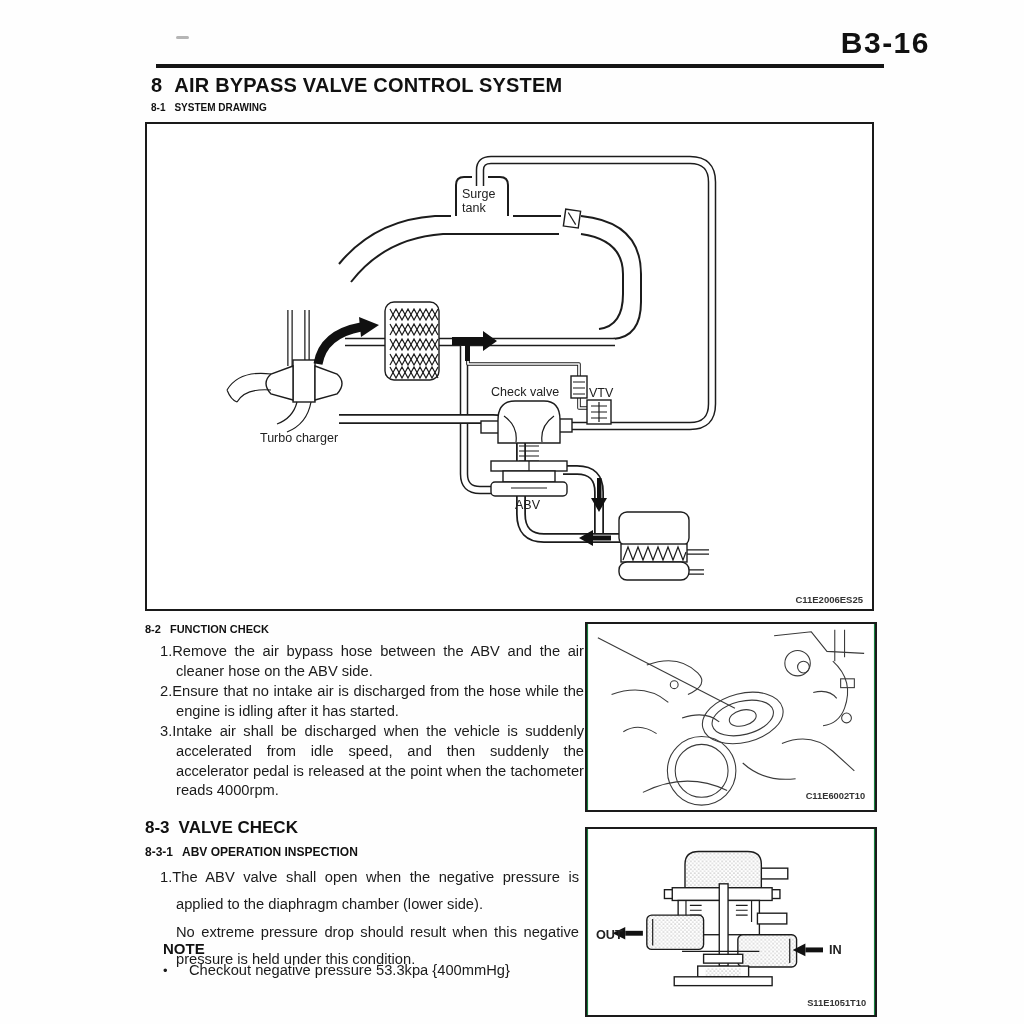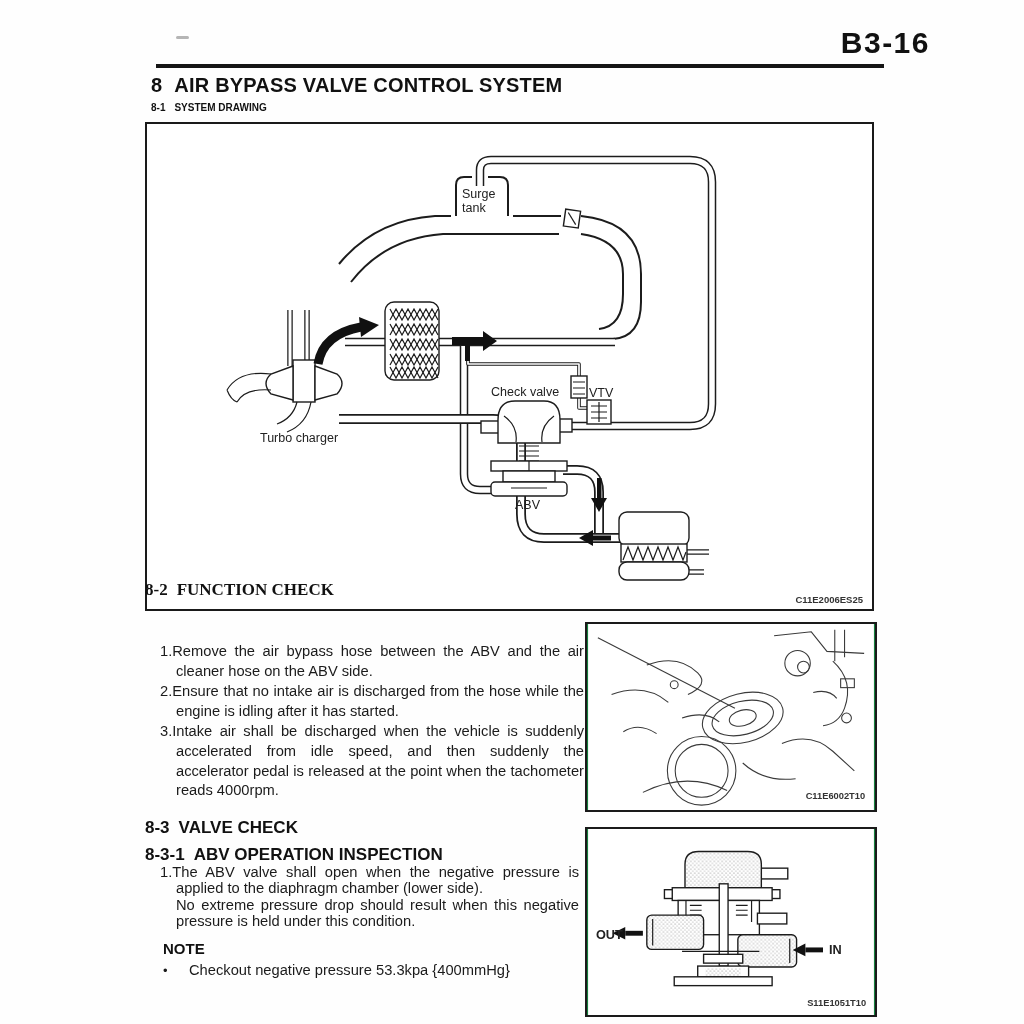--- a/index.html
+++ b/index.html
@@ -5,31 +5,31 @@
   html,body{margin:0;padding:0;background:#e8e8e8;}
   .page{position:relative;width:1024px;height:1024px;background:#fefefe;
         font-family:"Liberation Sans",sans-serif;color:#1b1b1b;overflow:hidden;padding-left:48px;}
   .abs{position:absolute;}
   .page-num{top:26px;right:142px;font-size:30px;font-weight:bold;letter-spacing:1.5px;color:#111;}
   .head-rule{top:64px;left:156px;width:728px;height:4px;background:#151515;}
   .artifact{top:36px;left:176px;width:13px;height:3px;background:#b5b5b5;border-radius:2px;}
   h1.t{left:151px;top:74px;margin:0;font-size:20px;font-weight:bold;color:#111;letter-spacing:.2px;white-space:nowrap;}
   h2.t{margin:0;font-weight:bold;color:#111;white-space:nowrap;}
   .h81{left:151px;top:102px;font-size:10px;}
-  .h82{left:145px;top:580px;font-size:17px;font-family:Liberation Serif, serif;}
+  .h82{left:145px;top:623px;font-size:11px;}
   .h83{left:145px;top:818px;font-size:17px;}
-  h3.t{left:145px;top:845px;margin:0;font-size:17px;font-weight:bold;color:#111;white-space:nowrap;}
+  h3.t{left:145px;top:845px;margin:0;font-size:12px;font-weight:bold;color:#111;white-space:nowrap;}
   .hgap{display:inline-block;width:12px;}
   .hgap-s{display:inline-block;width:9px;}
   .figbox{border:2px solid #1a1a1a;background:#15803d;box-sizing:border-box;overflow:hidden;}
   .sysbox{left:145px;top:122px;width:729px;height:489px;}
   .fig1{left:585px;top:622px;width:292px;height:190px;}
   .fig2{left:585px;top:827px;width:292px;height:190px;}
   .steps{left:145px;top:642px;width:439px;font-size:14.7px;line-height:19.6px;}
-  .steps2{left:145px;top:864px;width:434px;font-size:14.7px;line-height:16px;}
+  .steps2{left:145px;top:864px;width:434px;font-size:14.7px;line-height:27px;}
   .step{padding-left:31px;text-indent:-16px;text-align:justify;margin-bottom:1px;}
   .cont{padding-left:31px;text-align:justify;}
   .note-label{left:163px;top:940px;font-size:15px;font-weight:bold;color:#111;}
   .note-item{left:163px;top:962px;width:430px;font-size:14.7px;}
   .note-item .blt{display:inline-block;width:26px;font-size:13px;}
   svg{display:block;}
   svg text{font-family:"Liberation Sans",sans-serif;fill:#222;}
   .lbl{font-size:12.5px;}
   .cap{font-size:9.5px;font-weight:bold;fill:#333;}
   .po{fill:none;stroke:#1c1c1c;stroke-width:8.5;stroke-linejoin:round;}

